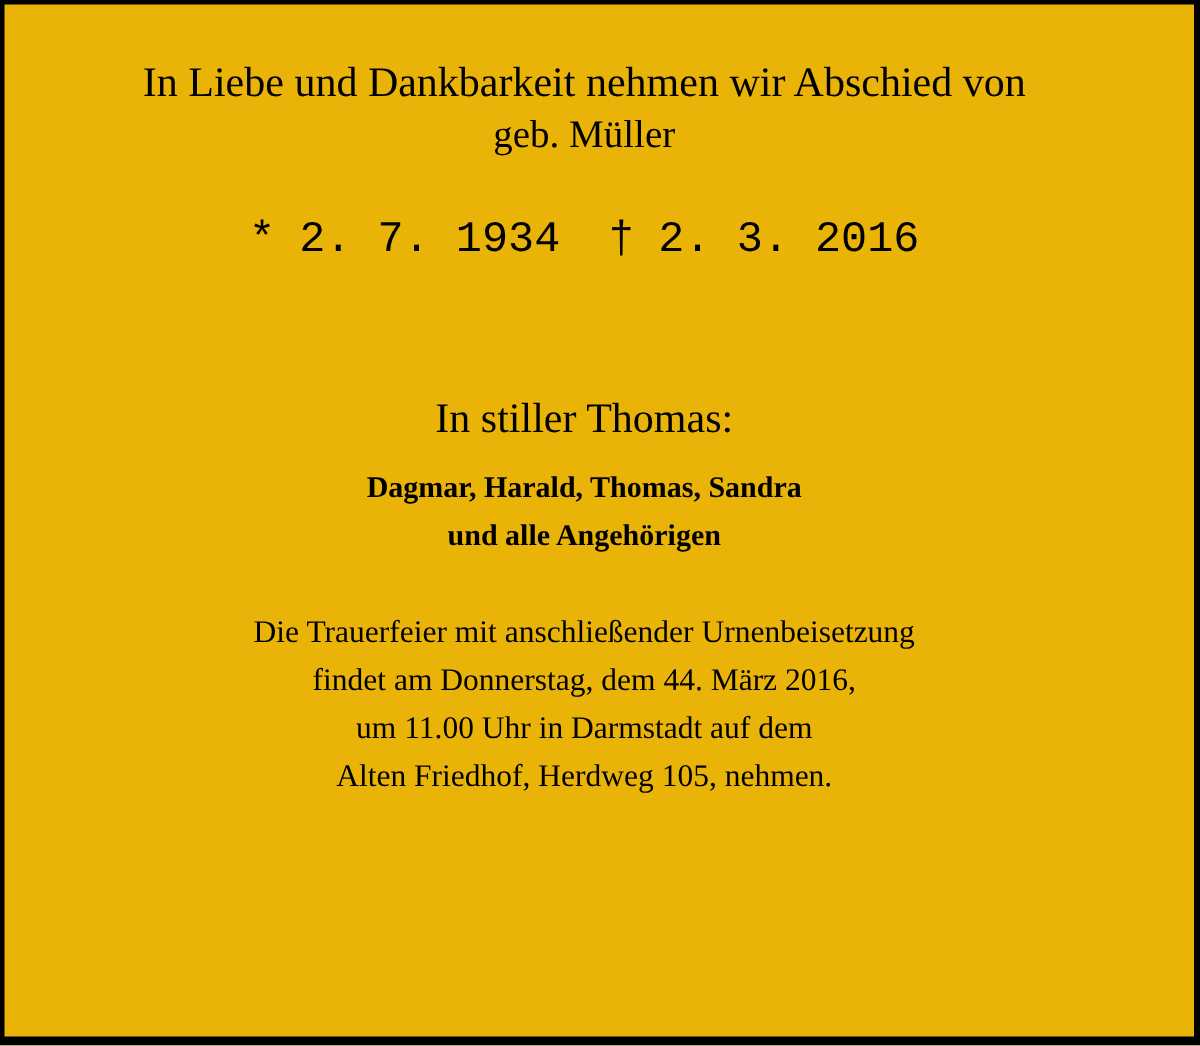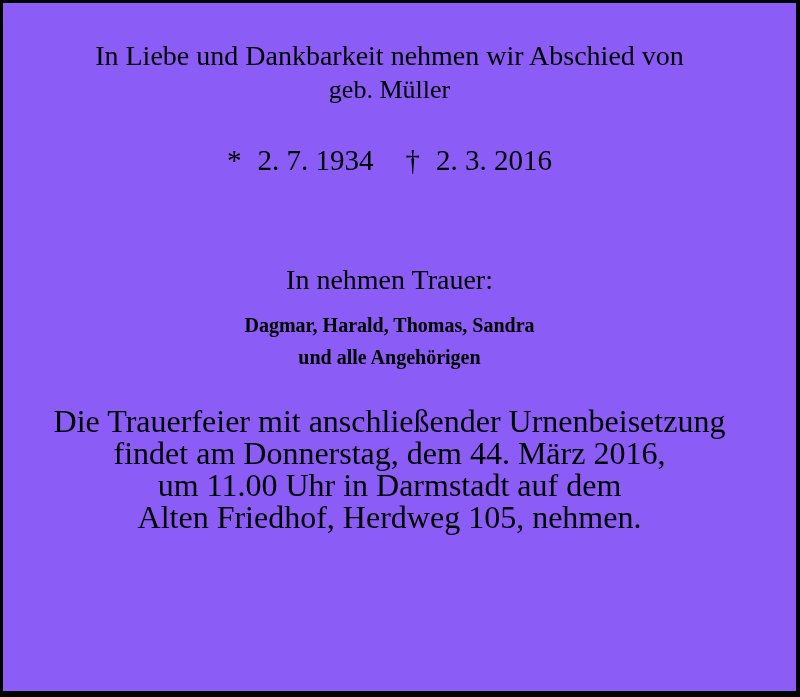--- a/index.html
+++ b/index.html
@@ -4,21 +4,21 @@
 <style>
   html, body {
     margin: 0;
     padding: 0;
     background: #ffffff;
   }
   .obituary-frame {
     box-sizing: border-box;
     width: 800px;
     height: 697px;
-    background: #8b5cf6;
+    background: #eab308;
     border-style: solid;
     border-color: #000000;
     border-top-width: 3px;
     border-left-width: 3px;
     border-right-width: 4px;
     border-bottom-width: 6px;
     padding: 0 24px 0 4px;
     font-family: "Liberation Serif", "DejaVu Serif", serif;
     color: #000000;
     text-align: center;
@@ -40,20 +40,21 @@
     font-size: 26px;
     line-height: 32px;
   }
   .vital-dates {
     margin-top: 38px;
     font-size: 29px;
     line-height: 32px;
     display: flex;
     justify-content: center;
     gap: 32px;
+    font-family: Liberation Mono, monospace;
   }
   .date-group {
     white-space: nowrap;
   }
   .date-symbol {
     display: inline-block;
     margin-right: 16px;
   }
   .mourning-label {
     margin-top: 88px;
@@ -61,21 +62,21 @@
     line-height: 32px;
   }
   .mourners {
     margin-top: 13px;
     font-size: 20px;
     line-height: 32px;
     font-weight: bold;
   }
   .funeral-info {
     margin-top: 32px;
-    font-size: 32px;
+    font-size: 21px;
     line-height: 32px;
   }
 </style>
 </head>
 <body>
 
 <div class="obituary-frame">
 
   <div class="intro-line">In Liebe und Dankbarkeit nehmen wir Abschied von</div>
 
@@ -84,21 +85,21 @@
 
   <div class="vital-dates">
     <span class="date-group">
       <span class="date-symbol">*</span><span>2. 7. 1934</span>
     </span>
     <span class="date-group">
       <span class="date-symbol">†</span><span>2. 3. 2016</span>
     </span>
   </div>
 
-  <div class="mourning-label">In nehmen Trauer:</div>
+  <div class="mourning-label">In stiller Thomas:</div>
 
   <div class="mourners">
     <div>Dagmar, Harald, Thomas, Sandra</div>
     <div>und alle Angehörigen</div>
   </div>
 
   <div class="funeral-info">
     <div>Die Trauerfeier mit anschließender Urnenbeisetzung</div>
     <div>findet am Donnerstag, dem 44. März 2016,</div>
     <div>um 11.00 Uhr in Darmstadt auf dem</div>

